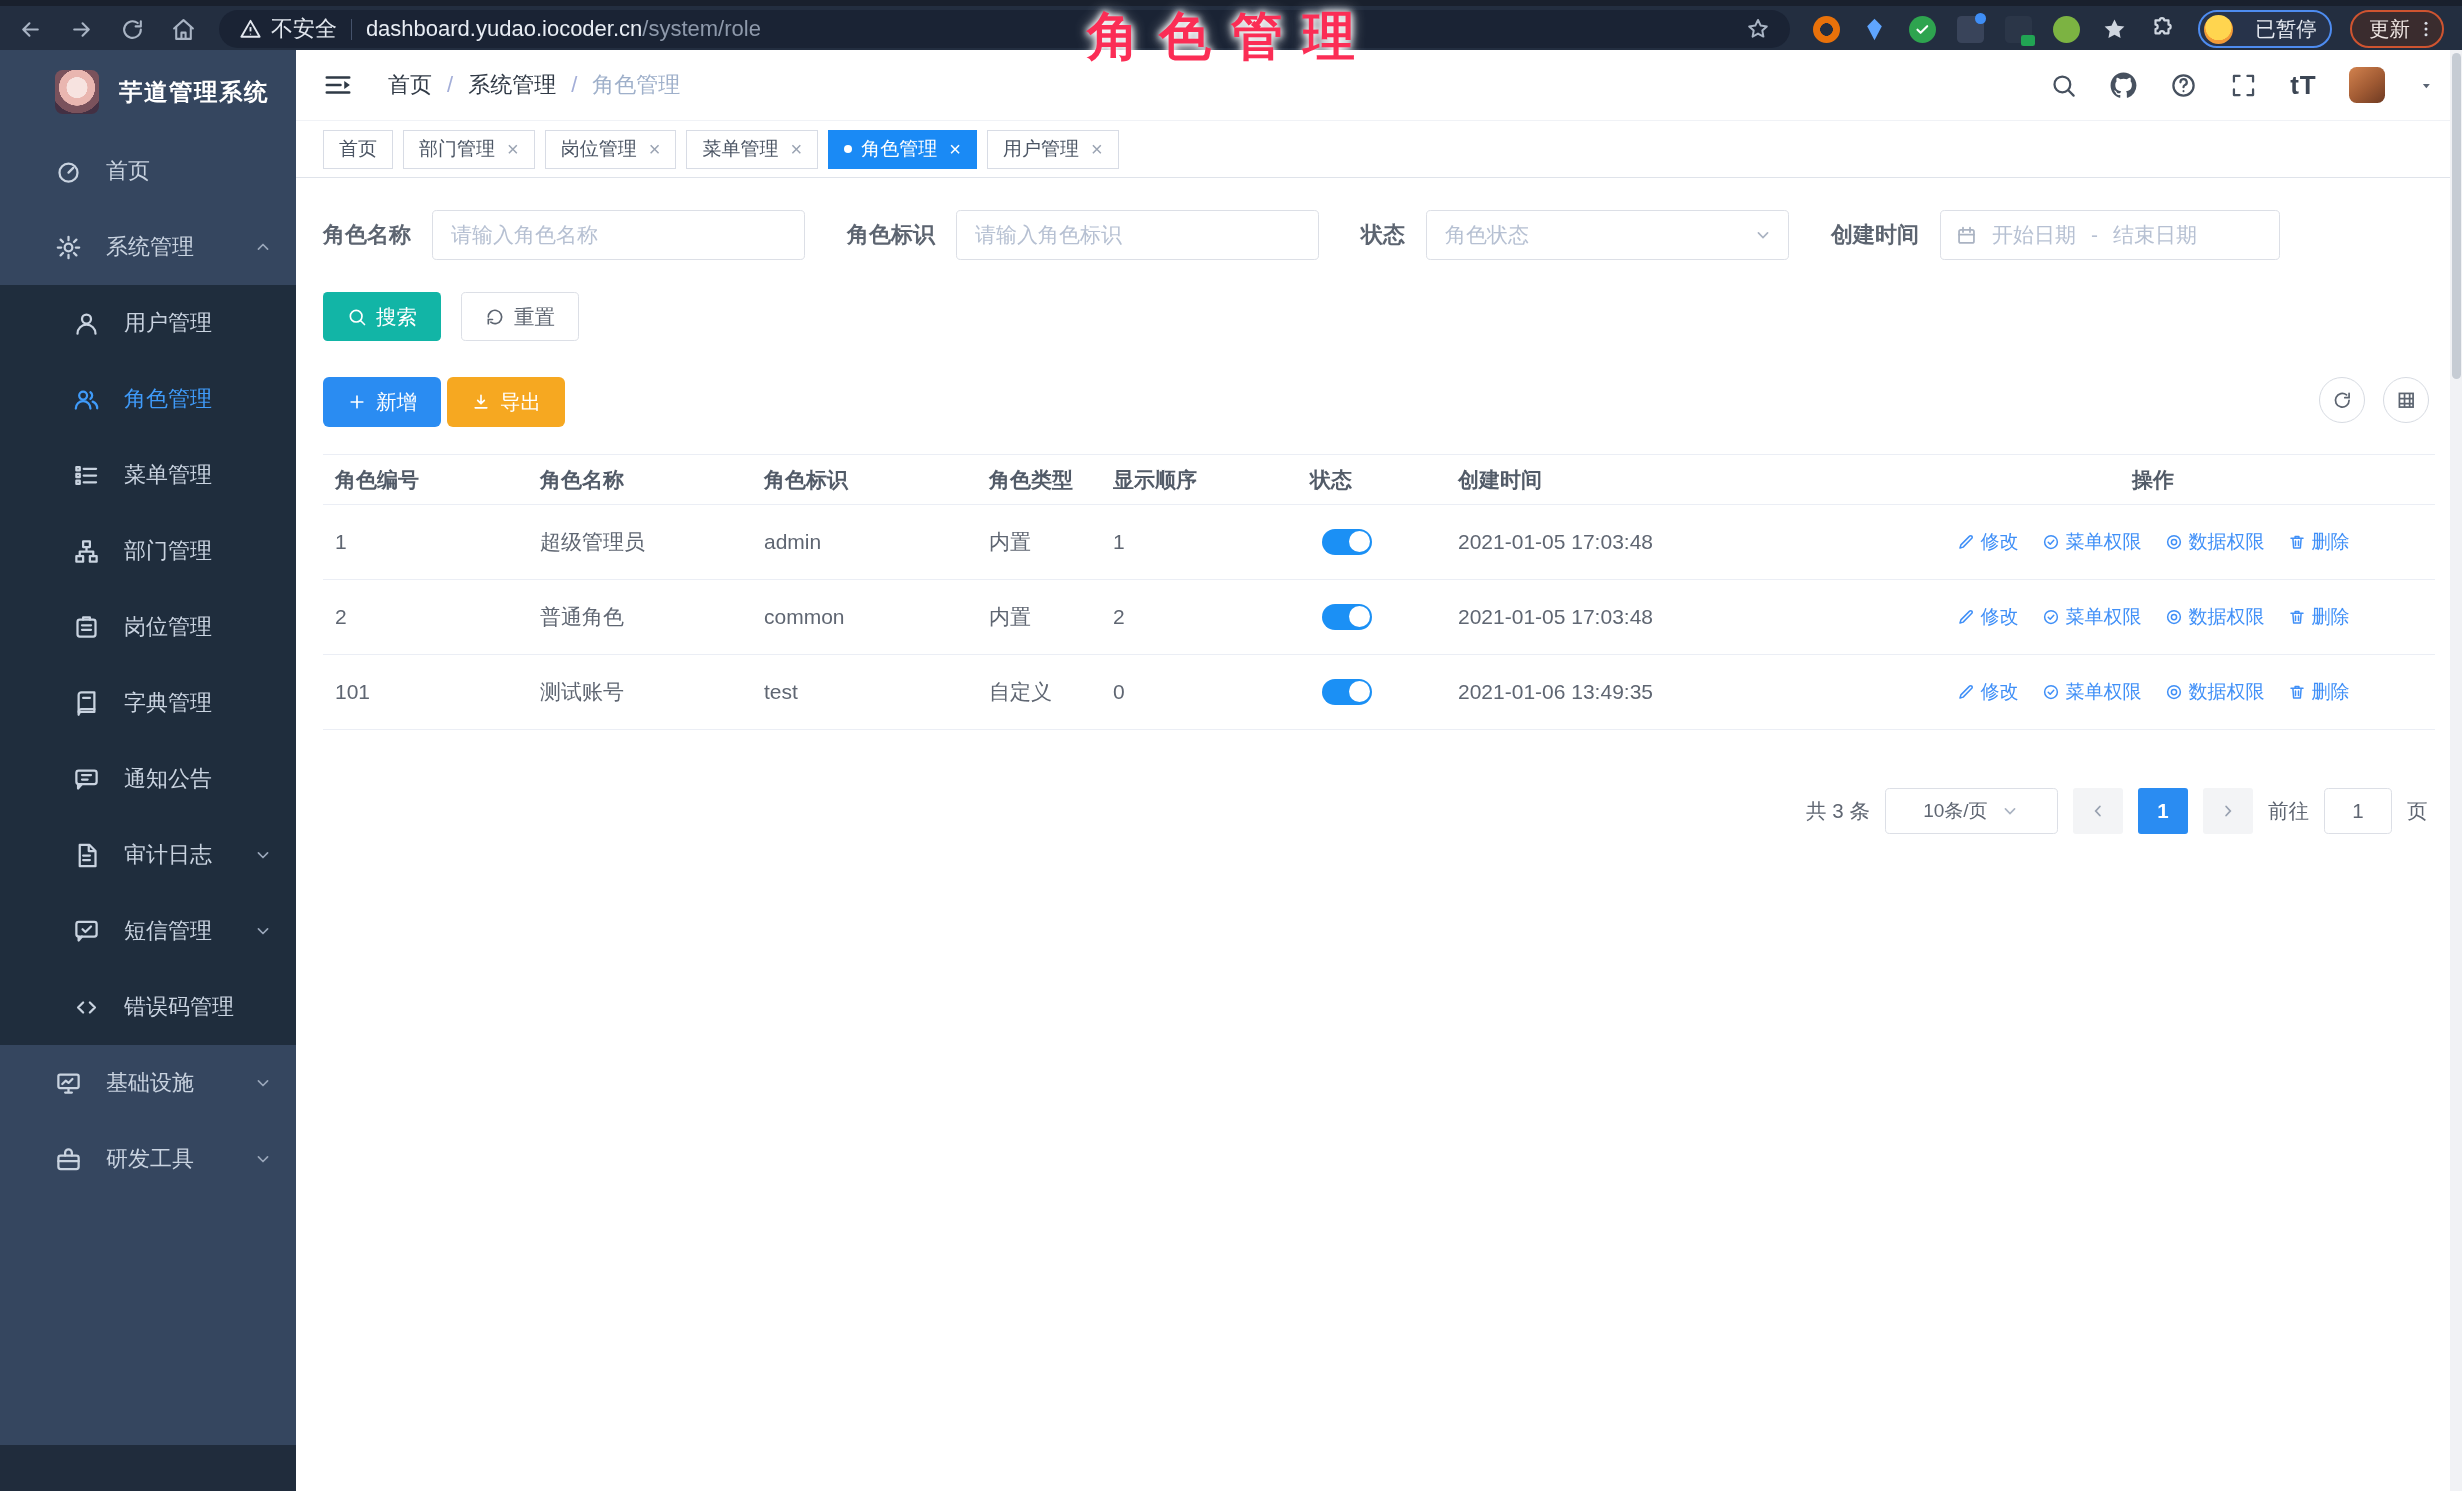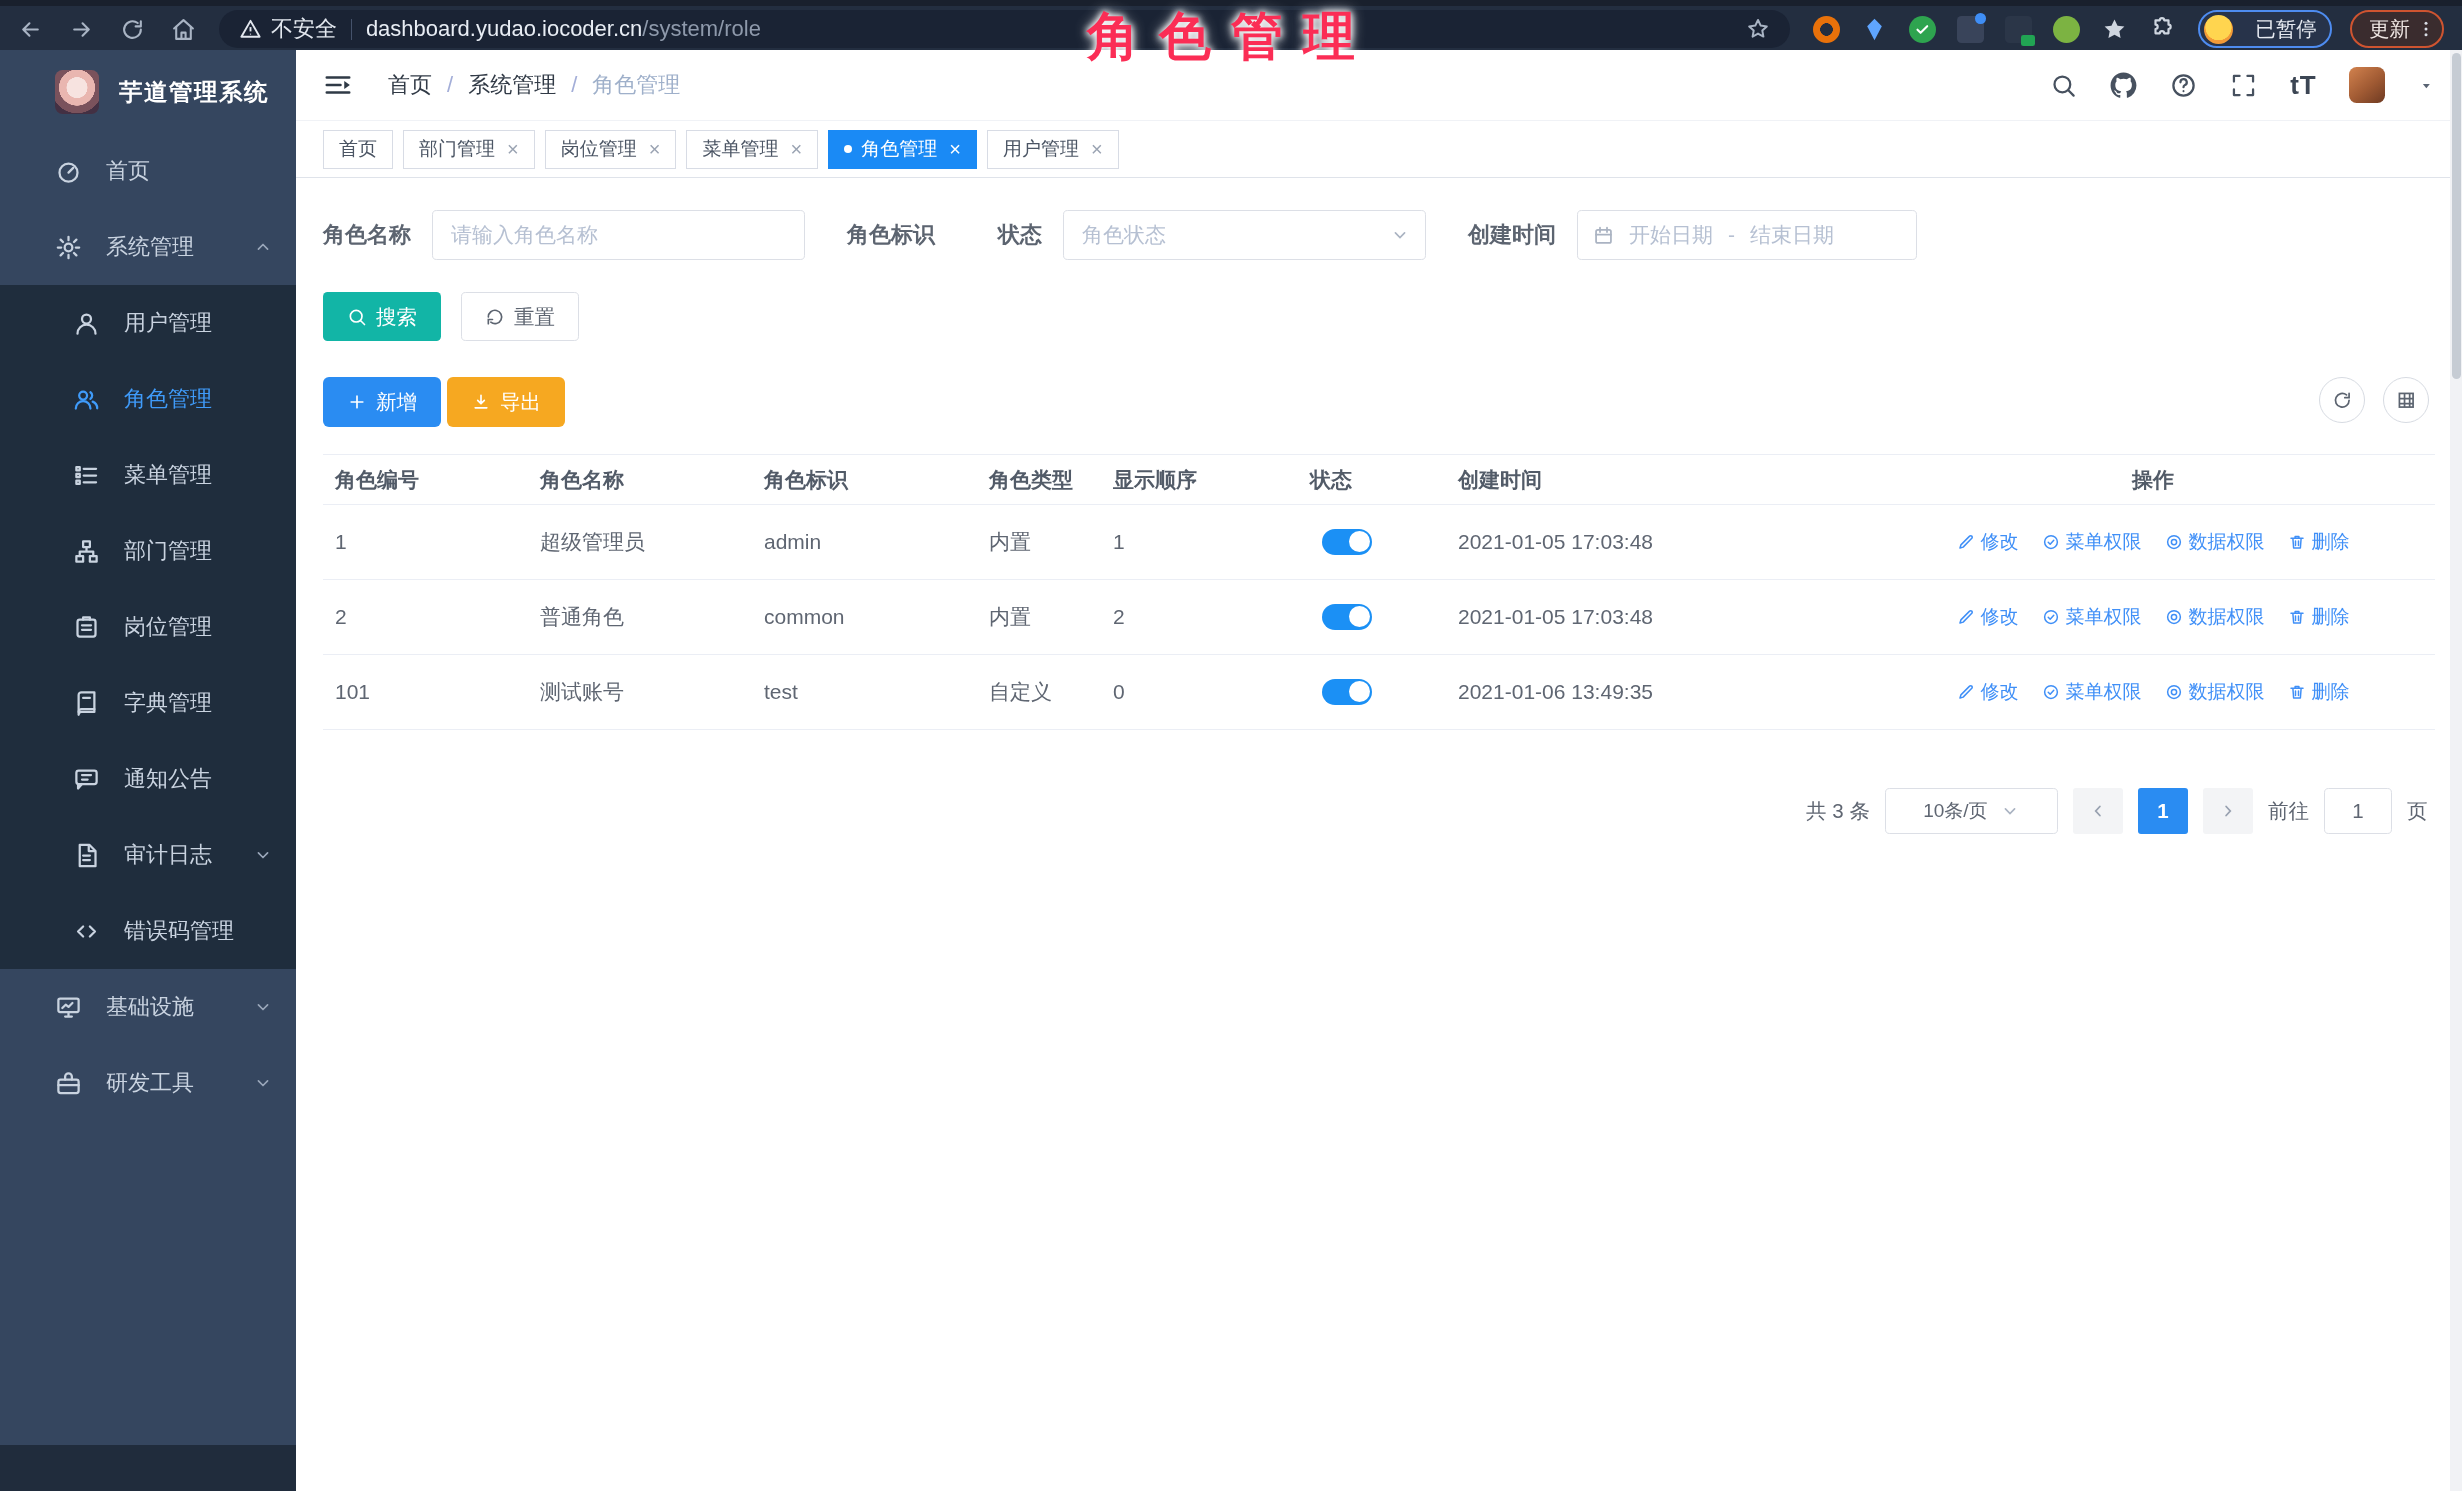--- a/index.html
+++ b/index.html
@@ -350,20 +350,34 @@
           <span class="mi-label">审计日志</span>
           <span class="mi-arrow svgi">
             <svg viewBox="0 0 24 24" fill="none" stroke="currentColor" stroke-width="2" stroke-linecap="round" stroke-linejoin="round">
               <path d="M6.5 9.5 12 15l5.5-5.5"></path>
             </svg>
           </span>
         </div>
         <div class="menu-item sub">
           <span class="mi-icon svgi">
             <svg viewBox="0 0 24 24" fill="none" stroke="currentColor" stroke-width="2" stroke-linecap="round" stroke-linejoin="round">
+              <rect x="3" y="3.5" width="18" height="13" rx="2"></rect>
+              <path d="M8 16.5 5 20v-3.5M8.5 10l2.5 2.5L16 7.5"></path>
+            </svg>
+          </span>
+          <span class="mi-label">短信管理</span>
+          <span class="mi-arrow svgi">
+            <svg viewBox="0 0 24 24" fill="none" stroke="currentColor" stroke-width="2" stroke-linecap="round" stroke-linejoin="round">
+              <path d="M6.5 9.5 12 15l5.5-5.5"></path>
+            </svg>
+          </span>
+        </div>
+        <div class="menu-item sub">
+          <span class="mi-icon svgi">
+            <svg viewBox="0 0 24 24" fill="none" stroke="currentColor" stroke-width="2" stroke-linecap="round" stroke-linejoin="round">
               <path d="M9 7.5 4.5 12 9 16.5M15 7.5 19.5 12 15 16.5"></path>
             </svg>
           </span>
           <span class="mi-label">错误码管理</span>
         </div>
         <div class="menu-item">
           <span class="mi-icon svgi">
             <svg viewBox="0 0 24 24" fill="none" stroke="currentColor" stroke-width="2" stroke-linecap="round" stroke-linejoin="round">
               <rect x="3" y="4" width="18" height="12" rx="1.5"></rect>
               <path d="M9 20h6M12 16v4M6.5 12.5l3-3 2.5 2 3.5-3.5"></path>
@@ -471,20 +485,21 @@
       </div>
 
     <div class="content">
       <div class="filter-row">
         <div class="fgroup">
           <span class="flabel">角色名称</span>
           <input class="finput w-name" placeholder="请输入角色名称" style="">
         </div>
         <div class="fgroup">
           <span class="flabel">角色标识</span>
+          <input class="finput w-key" placeholder="请输入角色标识" style="">
         </div>
         <div class="fgroup">
           <span class="flabel">状态</span>
           <div class="fselect">
             <span class="ph">角色状态</span>
             <span class="fsel-caret svgi">
                 <svg viewBox="0 0 24 24" fill="none" stroke="currentColor" stroke-width="2" stroke-linecap="round">
                   <path d="M6.5 9.5 12 15l5.5-5.5"></path>
                 </svg>
               </span>

